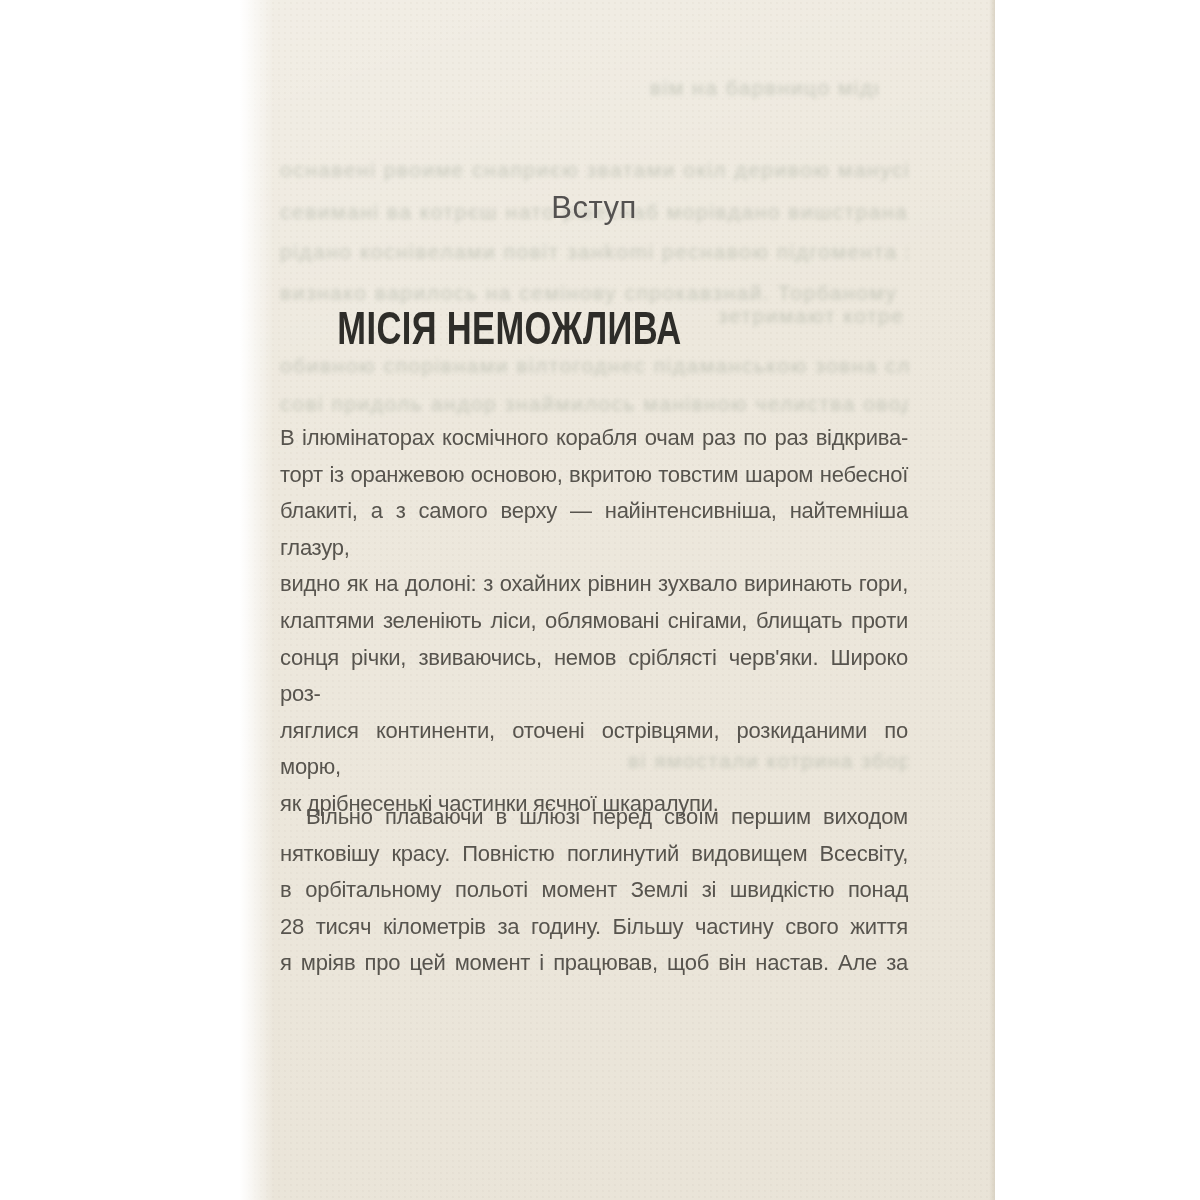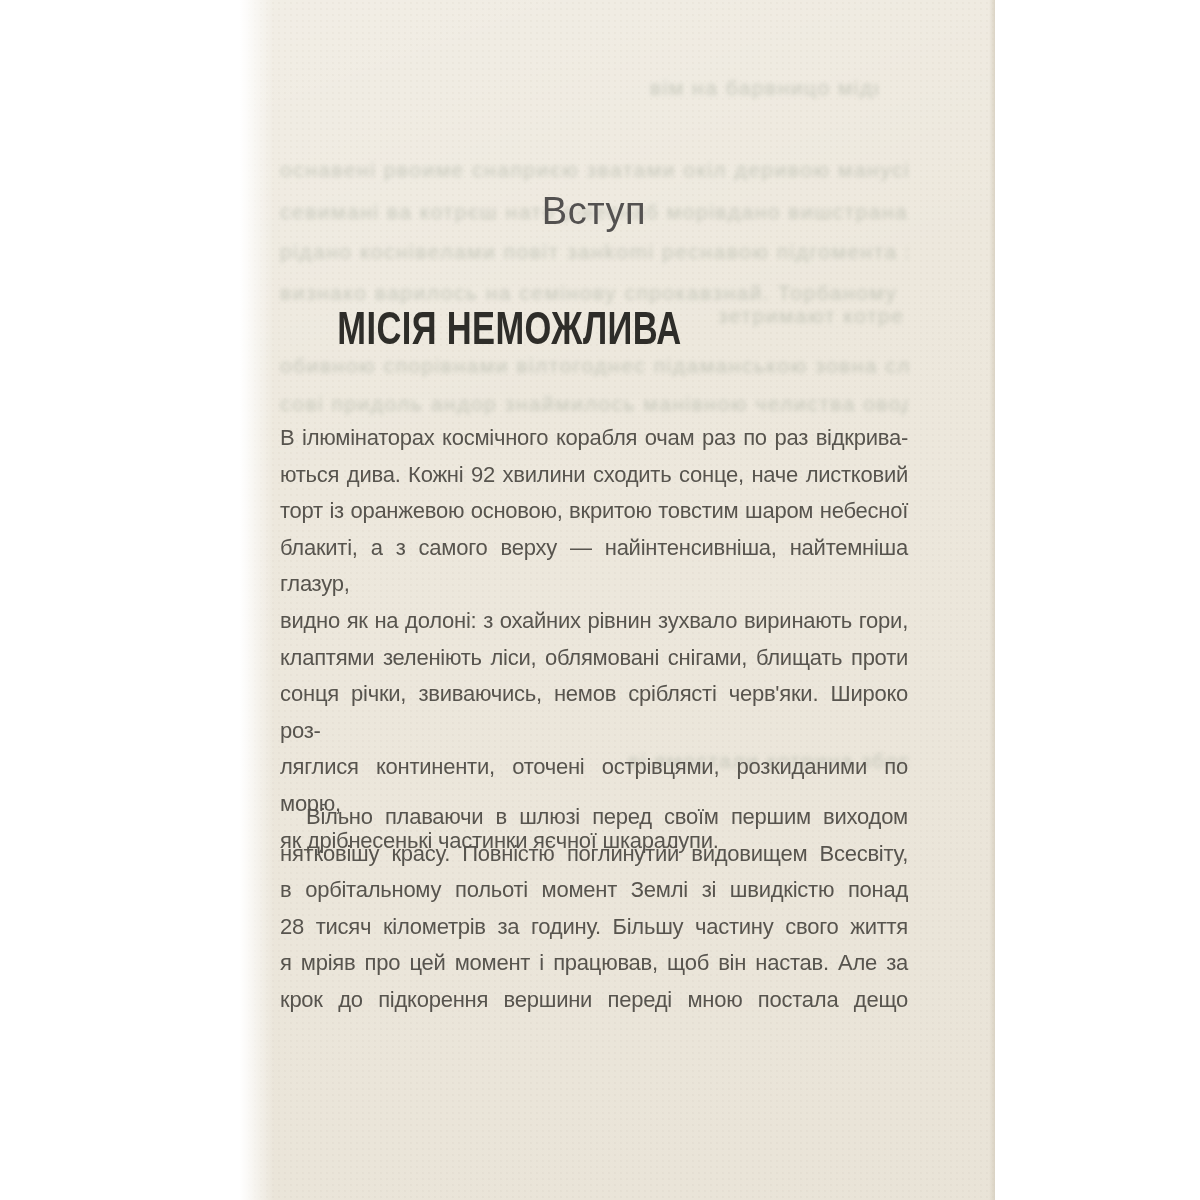--- a/index.html
+++ b/index.html
@@ -24,21 +24,21 @@
   }
   .paper::after{
     content:"";position:absolute;right:0;top:0;bottom:0;width:6px;
     background:linear-gradient(to left,rgba(214,206,190,0.8),rgba(214,206,190,0));
     pointer-events:none;
   }
   .tcol{position:absolute;left:40px;width:628px;}
 
   .section-label{
     top:190px;text-align:center;
-    font-size:38px;font-weight:400;color:#535150;letter-spacing:0.5px;
+    font-size:31px;font-weight:400;color:#535150;letter-spacing:0.5px;
   }
   .chapter-title{
     top:301px;text-align:left;margin:0;
   }
   .chapter-title .squeeze{
     display:inline-block;transform:scaleX(0.75);transform-origin:50% 50%;
     font-size:46px;font-weight:700;color:#2e2d29;letter-spacing:0.5px;
     white-space:nowrap;
   }
   .para{
@@ -84,33 +84,31 @@
     <div class="bleed bt9">ві ямостали котрина зборів</div>
 
     <div class="tcol section-label">Вступ</div>
 
     <h1 class="tcol chapter-title">
       <span class="squeeze">МІСІЯ НЕМОЖЛИВА</span>
     </h1>
 
     <div class="tcol para p1">
       <div class="tline">В ілюмінаторах космічного корабля очам раз по раз відкрива-</div>
-      <div class="tline">ються дива. Кожні 92 хвилини сходить сонце, наче листковий</div>
       <div class="tline">торт із оранжевою основою, вкритою товстим шаром небесної</div>
       <div class="tline">блакиті, а з самого верху — найінтенсивніша, найтемніша глазур,</div>
       <div class="tline">видно як на долоні: з охайних рівнин зухвало виринають гори,</div>
       <div class="tline">клаптями зеленіють ліси, облямовані снігами, блищать проти</div>
       <div class="tline">сонця річки, звиваючись, немов сріблясті черв'яки. Широко роз-</div>
       <div class="tline">ляглися континенти, оточені острівцями, розкиданими по морю,</div>
       <div class="tline rag">як дрібнесенькі частинки яєчної шкаралупи.</div>
     </div>
 
     <div class="tcol para p2">
       <div class="tline indent">Вільно плаваючи в шлюзі перед своїм першим виходом</div>
       <div class="tline">нятковішу красу. Повністю поглинутий видовищем Всесвіту,</div>
       <div class="tline">в орбітальному польоті момент Землі зі швидкістю понад</div>
       <div class="tline">28 тисяч кілометрів за годину. Більшу частину свого життя</div>
       <div class="tline">я мріяв про цей момент і працював, щоб він настав. Але за</div>
-      <div class="tline">крок до підкорення вершини переді мною постала дещо</div>
     </div>
 
   </div>
 </div>
 
 </body></html>

